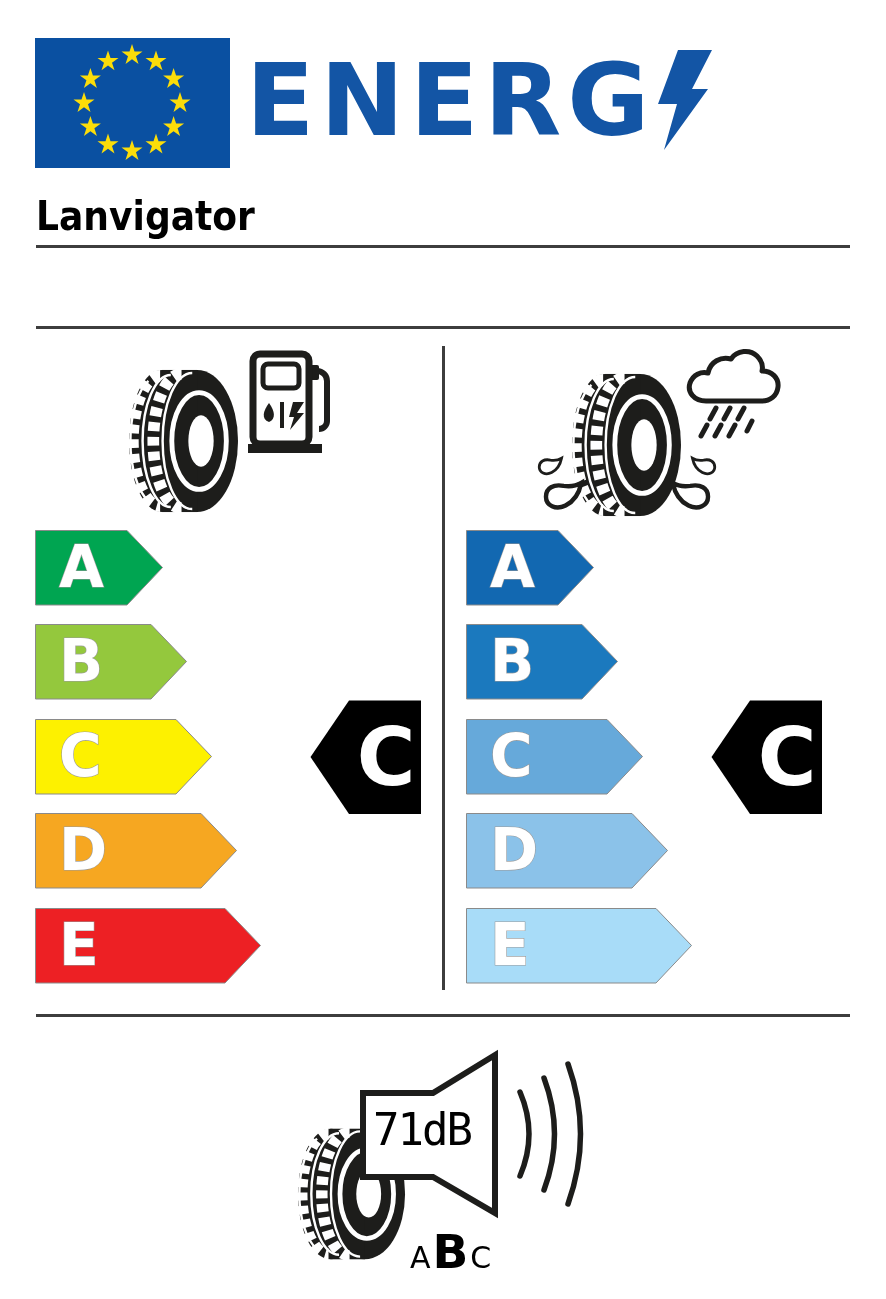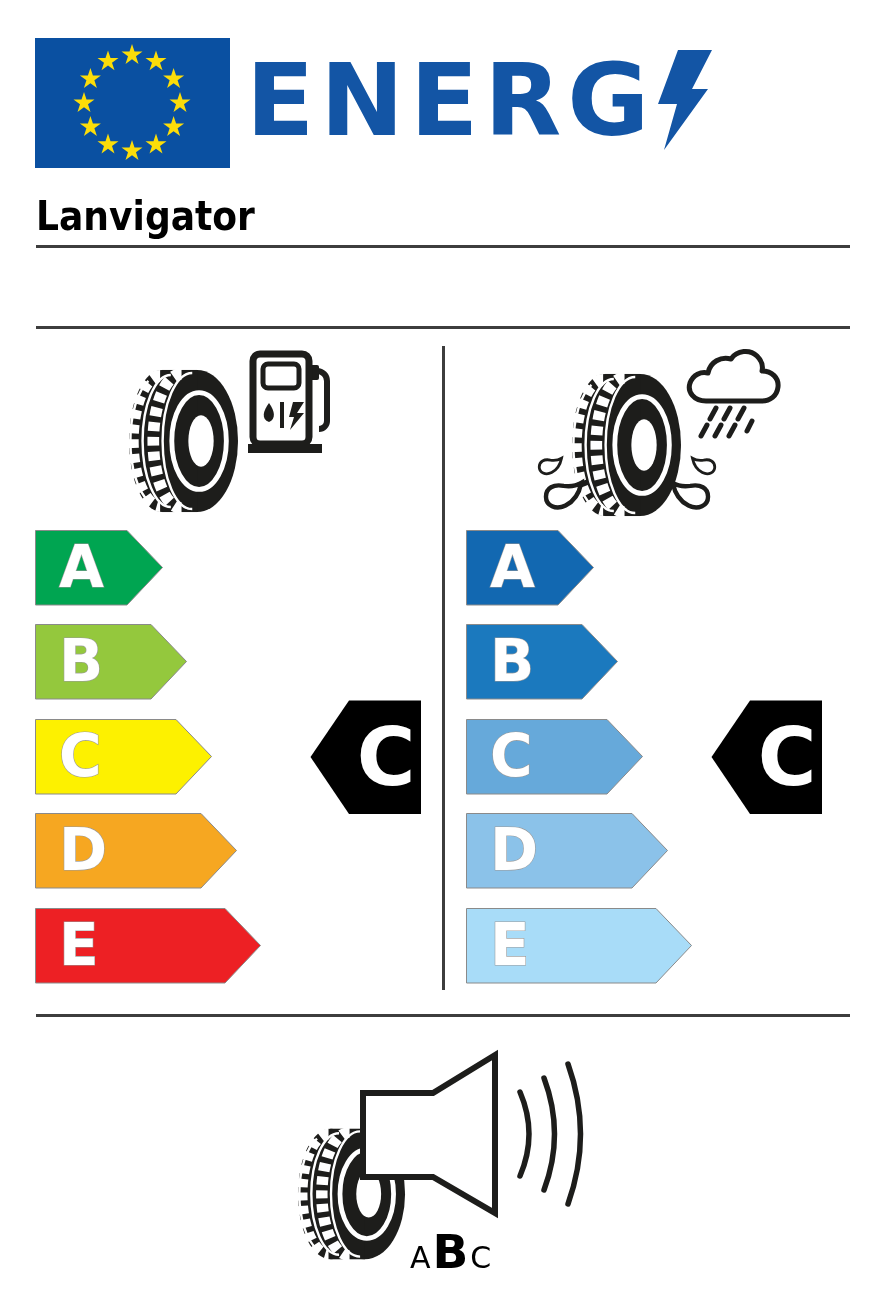--- a/index.html
+++ b/index.html
@@ -183,20 +183,21 @@
 
   <svg class="abs" style="left:356px;top:1046px" width="235" height="172" viewBox="0 0 235 172">
     <polygon points="7,47 77,47 139,9 139,167 77,131 7,131" fill="#fff" stroke="#1d1d1b" stroke-width="6" stroke-linejoin="miter"></polygon>
     <g fill="none" stroke="#1d1d1b" stroke-width="5.5" stroke-linecap="round">
       <path d="M164,46 Q182,88 164,130"></path>
       <path d="M188,32 Q209,88 188,144"></path>
       <path d="M212,18 Q237,88 212,158"></path>
     </g>
   </svg>
 
+  <div class="db-text">71dB</div>
 
   <div class="abc">
     <span class="small">A</span>
     <span class="big">B</span>
     <span class="small">C</span>
   </div>
 
 </div>
 
 </body></html>

